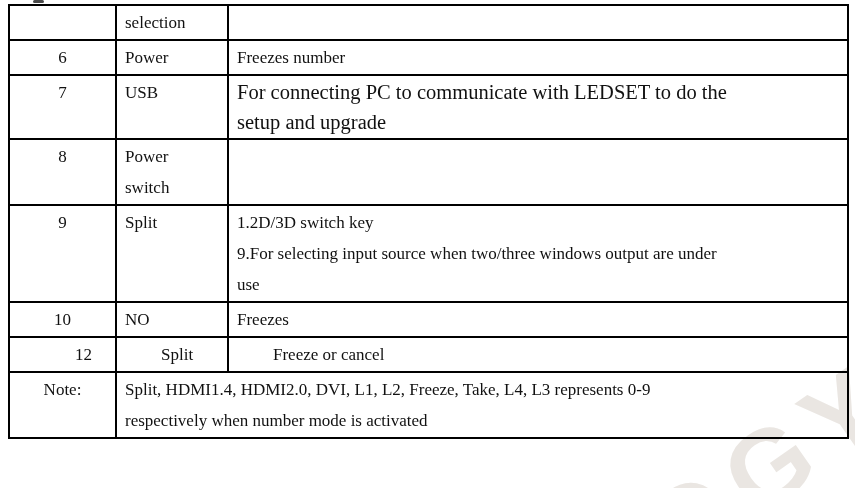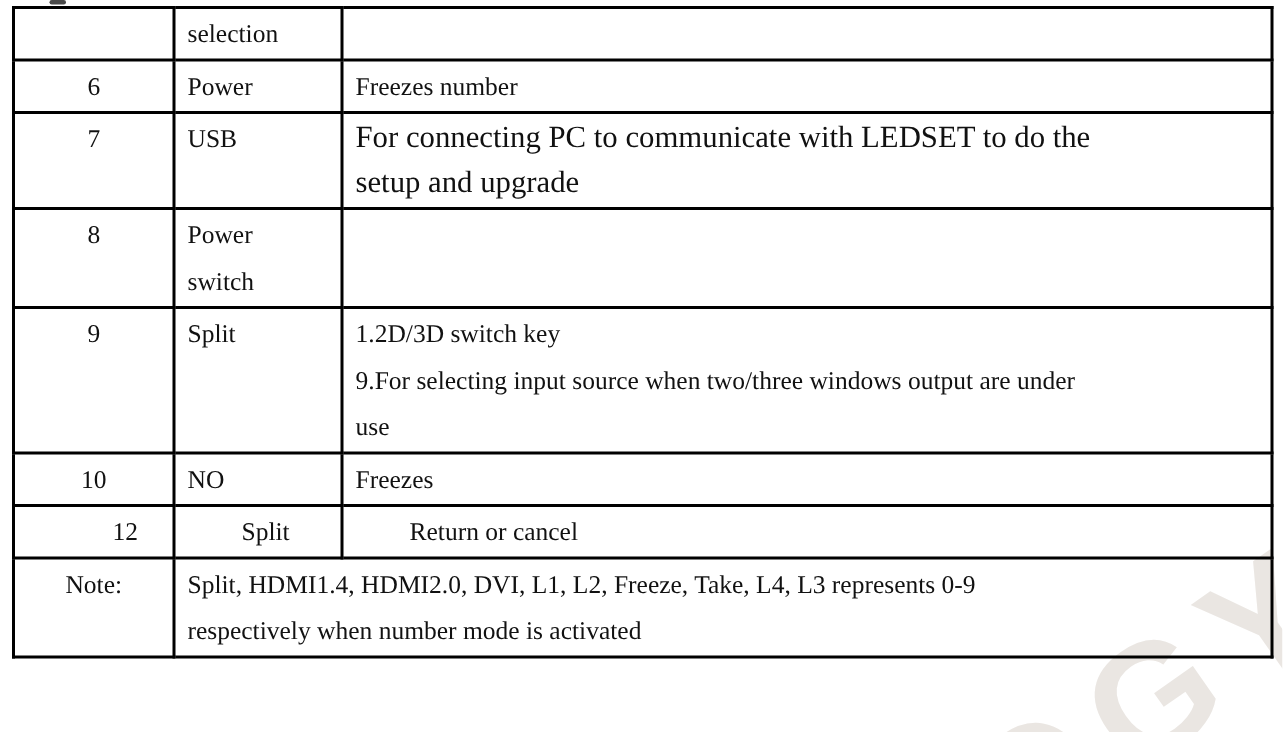--- a/index.html
+++ b/index.html
@@ -117,21 +117,21 @@
 use</td>
       </tr>
       <tr class="r5">
         <td class="c-num">10</td>
         <td class="c-name">NO</td>
         <td class="c-desc">Freezes</td>
       </tr>
       <tr class="r7">
         <td class="c-num">12</td>
         <td class="c-name">Split</td>
-        <td class="c-desc">Return or cancel</td>
+        <td class="c-desc">Freeze or cancel</td>
       </tr>
       <tr class="r8">
         <td class="c-num">Note:</td>
         <td class="c-desc" colspan="2">Split, HDMI1.4, HDMI2.0, DVI, L1, L2, Freeze, Take, L4, L3 represents 0-9
 respectively when number mode is activated</td>
       </tr>
     </tbody>
   </table>
 
 </div>

